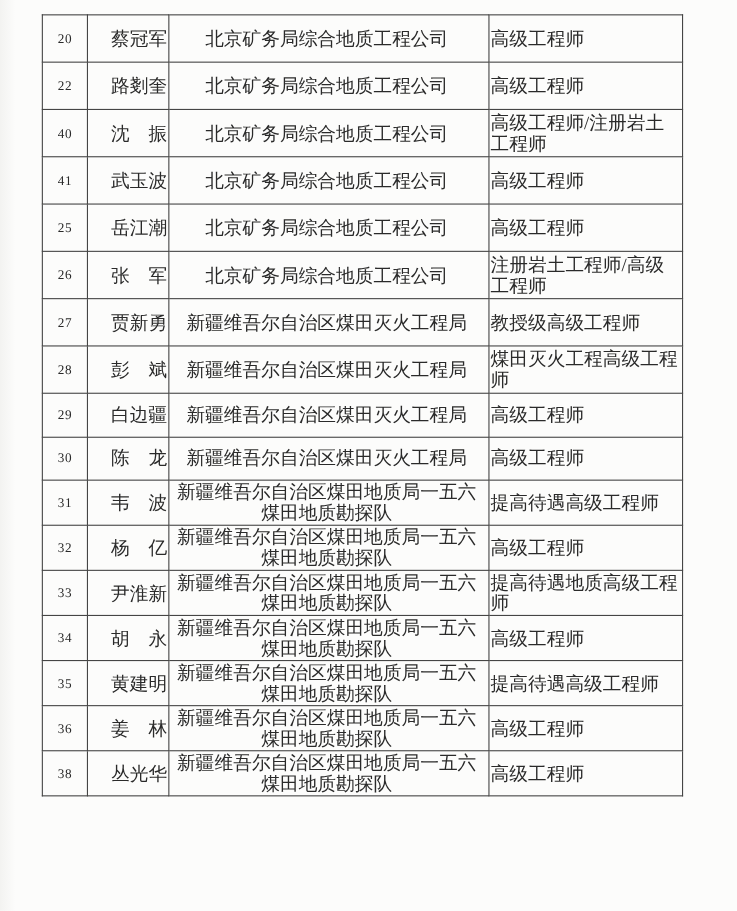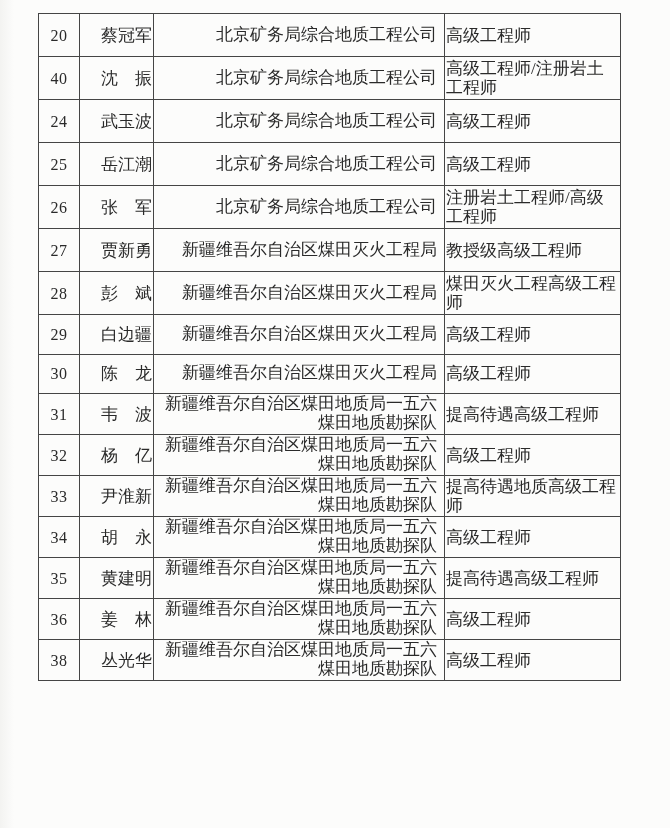--- a/index.html
+++ b/index.html
@@ -40,31 +40,30 @@
     color: var(--text);
     font-size: 17px;
     vertical-align: middle;
     line-height: 19px;
     overflow: hidden;
   }
   tr.tall  td { height: 43px; }
   tr.short td { height: 39.5px; }
   td.c-no {
     text-align: center;
-    font-size: 16px;
+    font-size: 12px;
     letter-spacing: 0.5px;
   }
   td.c-name {
     text-align: right;
   }
   td.c-org {
-    text-align: right;
+    text-align: center;
     padding: 1px 7px 1px 3px;
     word-break: break-all;
-    font-family: Liberation Mono, monospace;
   }
   td.c-title {
     text-align: left;
     padding: 1px 1px;
     word-break: break-all;
   }
 </style>
 </head>
 <body>
 
@@ -77,27 +76,33 @@
       <col class="col-title">
     </colgroup>
     <tbody id="rows">
         <tr class="tall">
     <td class="c-no">20</td>
     <td class="c-name">蔡冠军</td>
     <td class="c-org">北京矿务局综合地质工程公司</td>
     <td class="c-title">高级工程师</td>
   </tr>
         <tr class="tall">
+    <td class="c-no">22</td>
+    <td class="c-name">路剗奎</td>
+    <td class="c-org">北京矿务局综合地质工程公司</td>
+    <td class="c-title">高级工程师</td>
+  </tr>
+        <tr class="tall">
     <td class="c-no">40</td>
     <td class="c-name">沈　振</td>
     <td class="c-org">北京矿务局综合地质工程公司</td>
     <td class="c-title">高级工程师/注册岩土工程师</td>
   </tr>
         <tr class="tall">
-    <td class="c-no">24</td>
+    <td class="c-no">41</td>
     <td class="c-name">武玉波</td>
     <td class="c-org">北京矿务局综合地质工程公司</td>
     <td class="c-title">高级工程师</td>
   </tr>
         <tr class="tall">
     <td class="c-no">25</td>
     <td class="c-name">岳江潮</td>
     <td class="c-org">北京矿务局综合地质工程公司</td>
     <td class="c-title">高级工程师</td>
   </tr>

